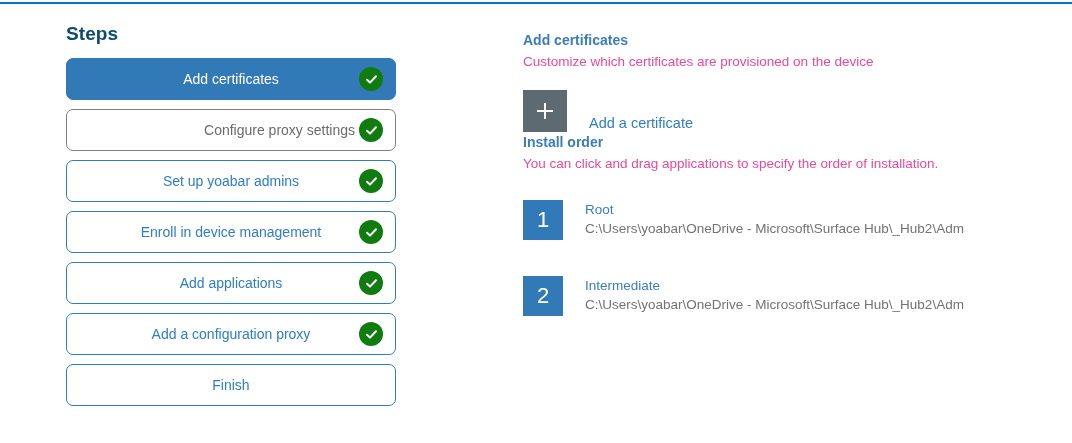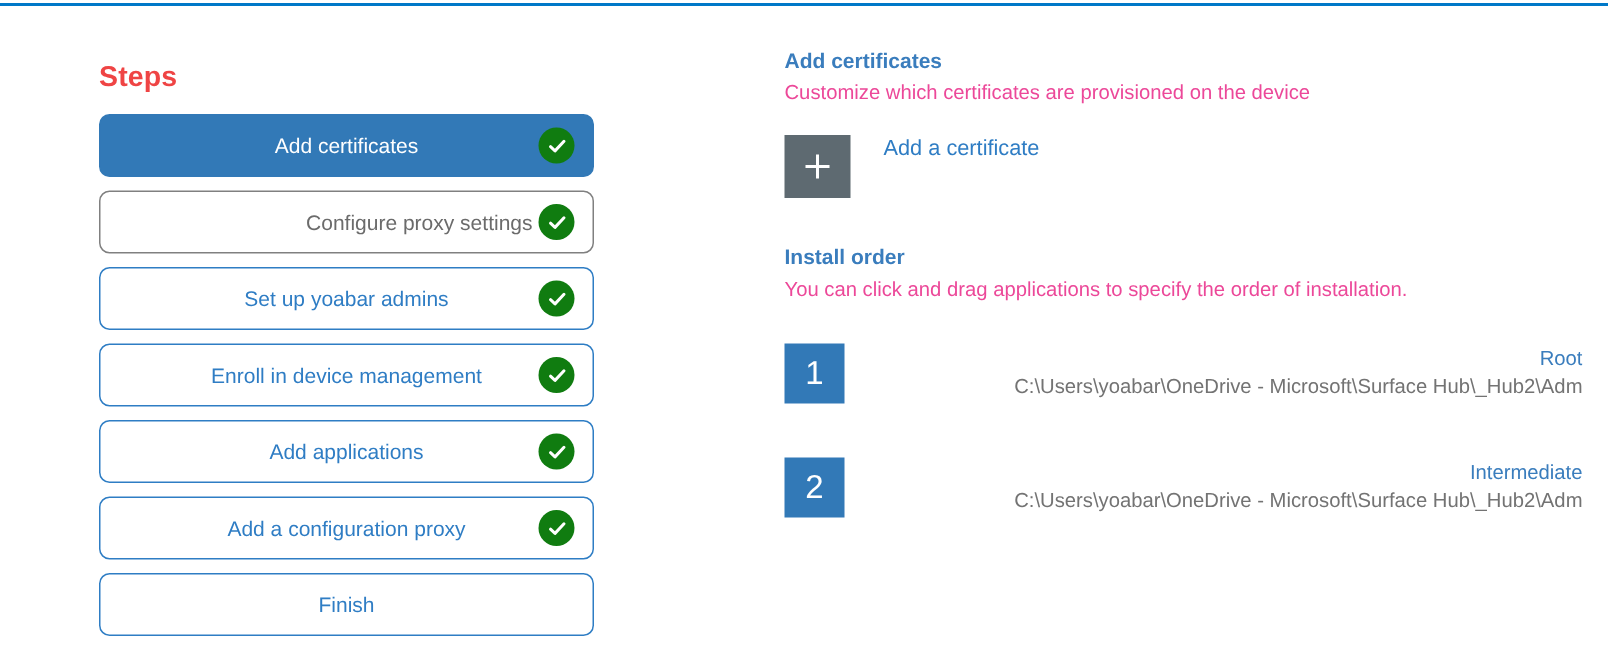--- a/index.html
+++ b/index.html
@@ -25,23 +25,23 @@
   
   #steps-panel {
     position: absolute;
     left: 66px;
     top: 22px;
     width: 330px;
   }
   #steps-title {
     font-size: 19px;
     font-weight: bold;
-    color: #ef4444;
+    color: #0c4a6e;
     line-height: 24px;
-    margin: 18px 0 12px 0;
+    margin: 0 0 12px 0;
     letter-spacing: 0.1px;
   }
   .step-btn {
     position: relative;
     box-sizing: border-box;
     width: 330px;
     height: 42px;
     border-radius: 7px;
     margin-bottom: 9px;
     background: #ffffff;
@@ -104,42 +104,42 @@
     margin: 0;
   }
   .sect-sub {
     font-size: 13.5px;
     color: #ec4899;
     line-height: 20px;
     margin: 2px 0 0 0;
   }
   #add-cert-row {
     display: flex;
-    align-items: flex-start;
+    align-items: flex-end;
     margin-top: 18px;
     width: max-content;
     cursor: pointer;
   }
   #add-cert-plus {
     width: 44px;
     height: 42px;
     background: #5e6a71;
     display: flex;
     align-items: center;
     justify-content: center;
     flex: none;
   }
   #add-cert-plus svg { display: block; }
   #add-cert-label {
     font-size: 14.5px;
     color: #2f7dc4;
     margin-left: 22px;
     line-height: 18px;
   }
-  #install-order-block { margin-top: 29px; }
+  #install-order-block { }
   #order-list { margin-top: 26px; }
   .order-item {
     display: flex;
     align-items: flex-start;
     margin-bottom: 36px;
     cursor: grab;
   }
   .order-num {
     width: 40px;
     height: 40px;
@@ -150,21 +150,20 @@
     align-items: center;
     justify-content: center;
     flex: none;
     line-height: 40px;
   }
   .order-text {
     margin-left: 22px;
     overflow: hidden;
     white-space: nowrap;
     width: 470px;
-    text-align: right;
   }
   .order-name {
     font-size: 13.5px;
     color: #3a7dbd;
     line-height: 19px;
   }
   .order-path {
     font-size: 13.5px;
     color: #737373;
     line-height: 19px;

